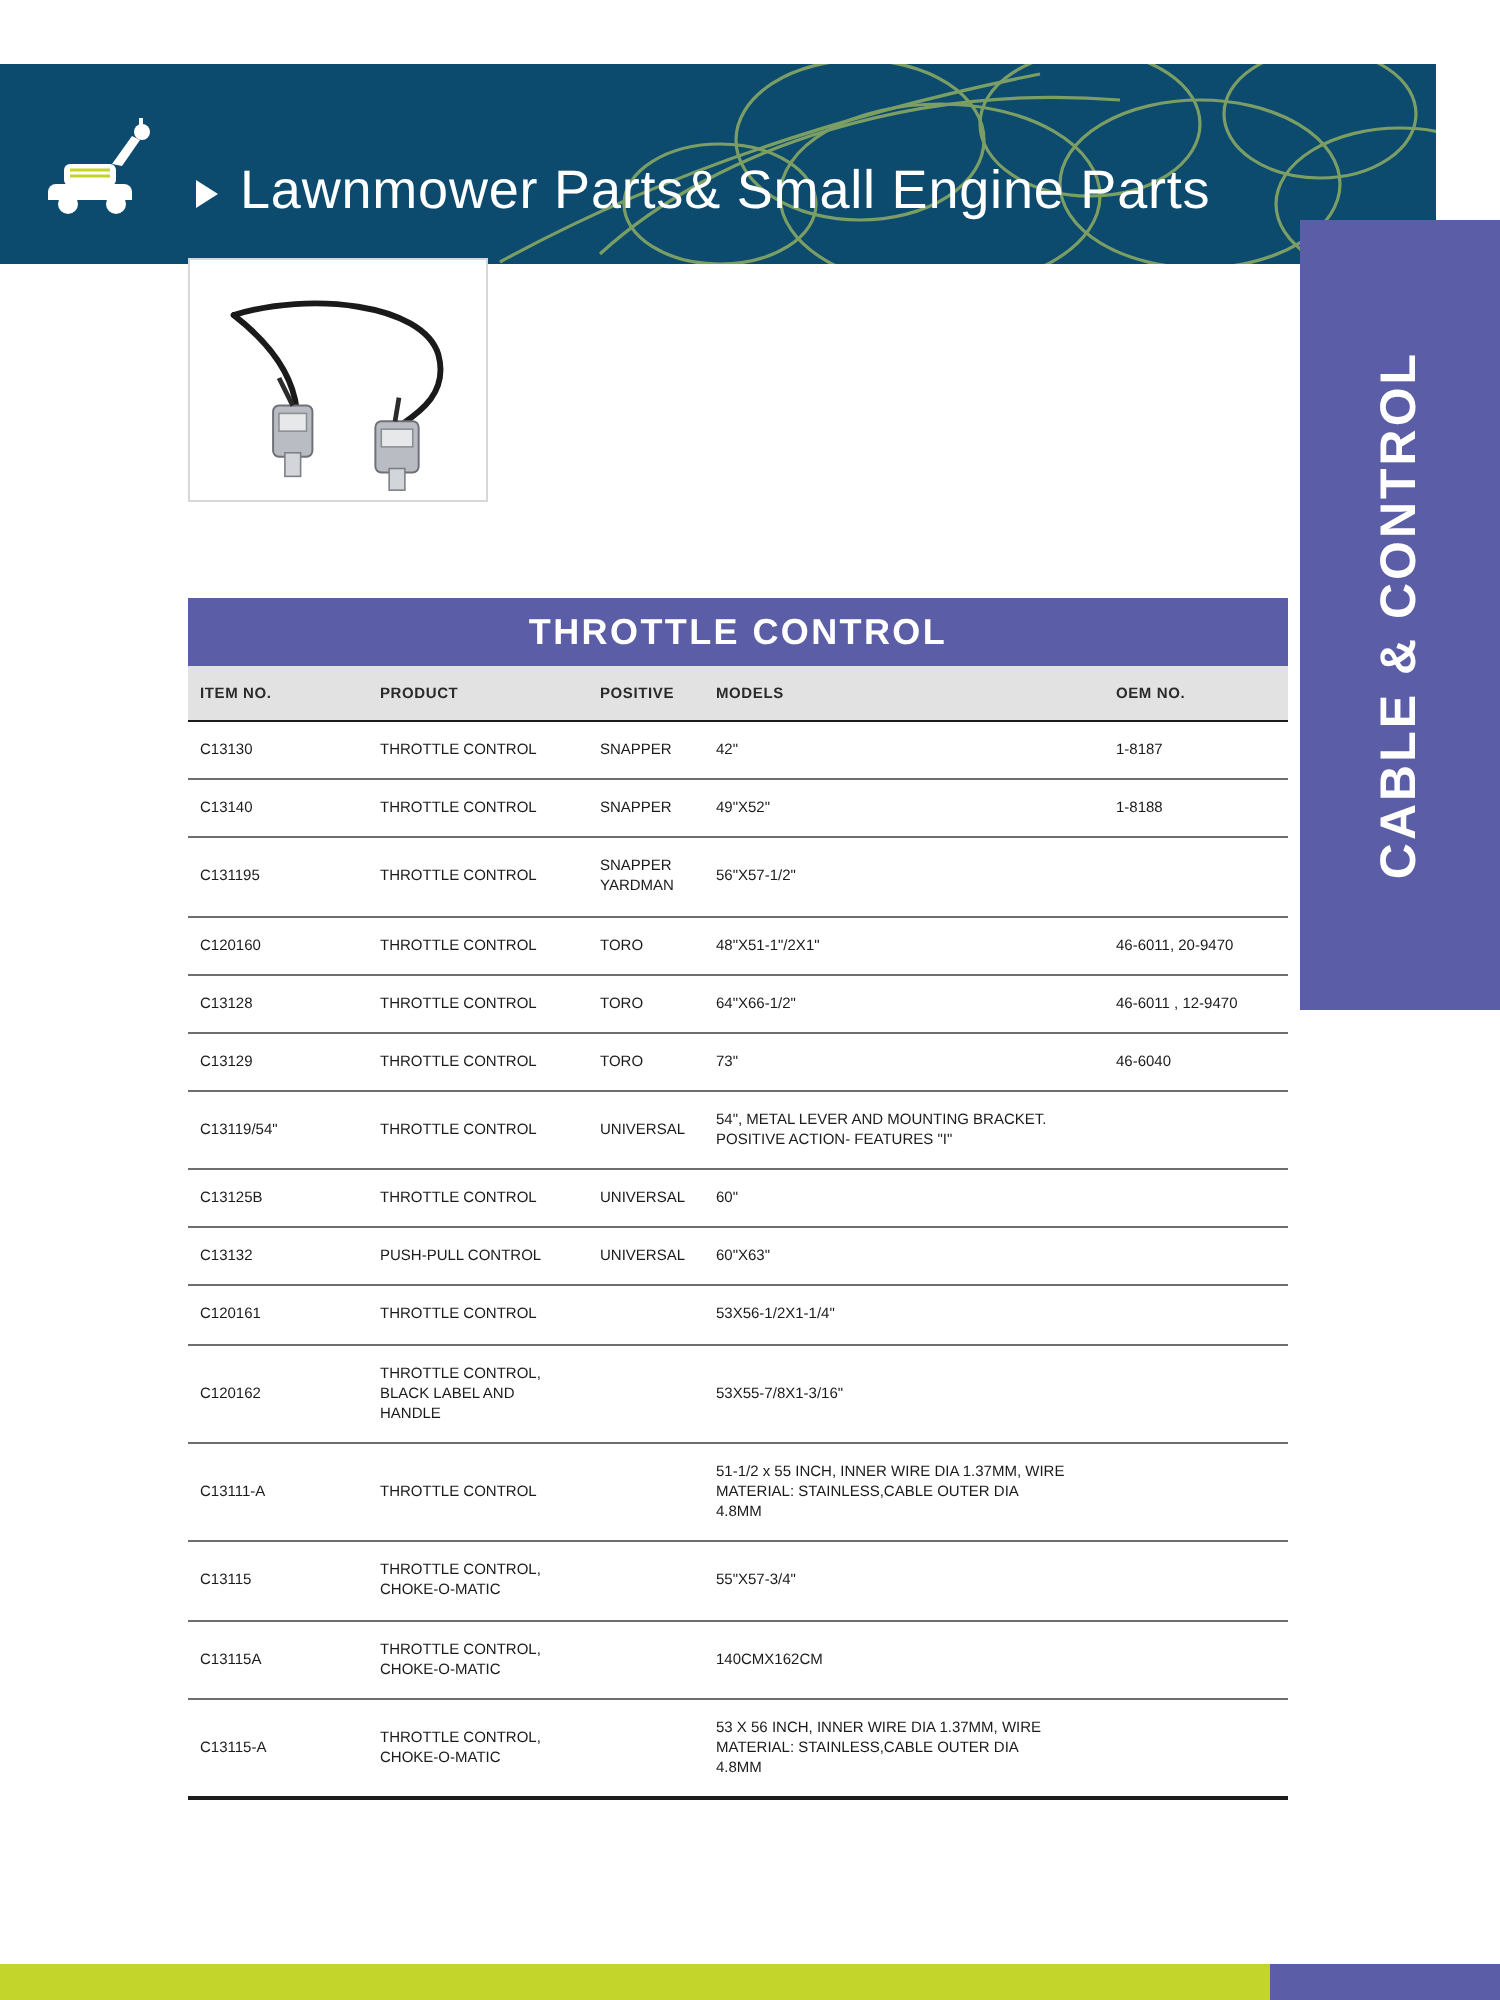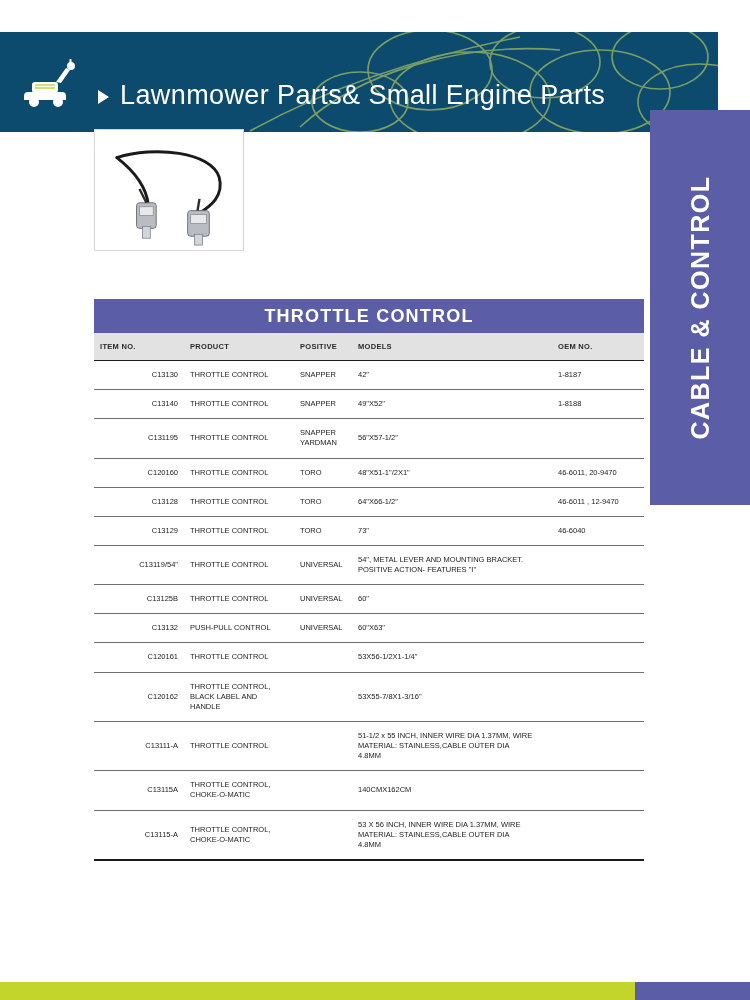--- a/index.html
+++ b/index.html
@@ -144,21 +144,21 @@
     border-bottom: 1px solid #6e6e6e;
     vertical-align: middle;
     line-height: 1.35;
   }
   table.parts tr:last-child td { border-bottom: 2px solid #1c1c1c; }
   .col-item { width: 90px; text-align: center; }
   .col-product { width: 110px; }
   .col-replaces { width: 58px; }
   .col-models { width: 200px; }
   .col-oem { width: 92px; }
-  td.c-item { text-align: right; }
+  td.c-item { text-align: left; }
 
   .footnote {
     position: absolute;
     left: 94px;
     top: 945px;
     font-size: 10.5px;
     color: #3a3a3a;
   }
 
   
@@ -339,20 +339,27 @@
             <td class="col-oem"></td>
           </tr>
           <tr>
             <td class="col-item c-item">C13111-A</td>
             <td class="col-product">THROTTLE CONTROL</td>
             <td class="col-replaces"></td>
             <td class="col-models">51-1/2 x 55 INCH, INNER WIRE DIA 1.37MM, WIRE<br>MATERIAL: STAINLESS,CABLE OUTER DIA<br>4.8MM</td>
             <td class="col-oem"></td>
           </tr>
           <tr>
+            <td class="col-item c-item">C13115</td>
+            <td class="col-product">THROTTLE CONTROL,<br>CHOKE-O-MATIC</td>
+            <td class="col-replaces"></td>
+            <td class="col-models">55"X57-3/4"</td>
+            <td class="col-oem"></td>
+          </tr>
+          <tr>
             <td class="col-item c-item">C13115A</td>
             <td class="col-product">THROTTLE CONTROL,<br>CHOKE-O-MATIC</td>
             <td class="col-replaces"></td>
             <td class="col-models">140CMX162CM</td>
             <td class="col-oem"></td>
           </tr>
           <tr>
             <td class="col-item c-item">C13115-A</td>
             <td class="col-product">THROTTLE CONTROL,<br>CHOKE-O-MATIC</td>
             <td class="col-replaces"></td>

